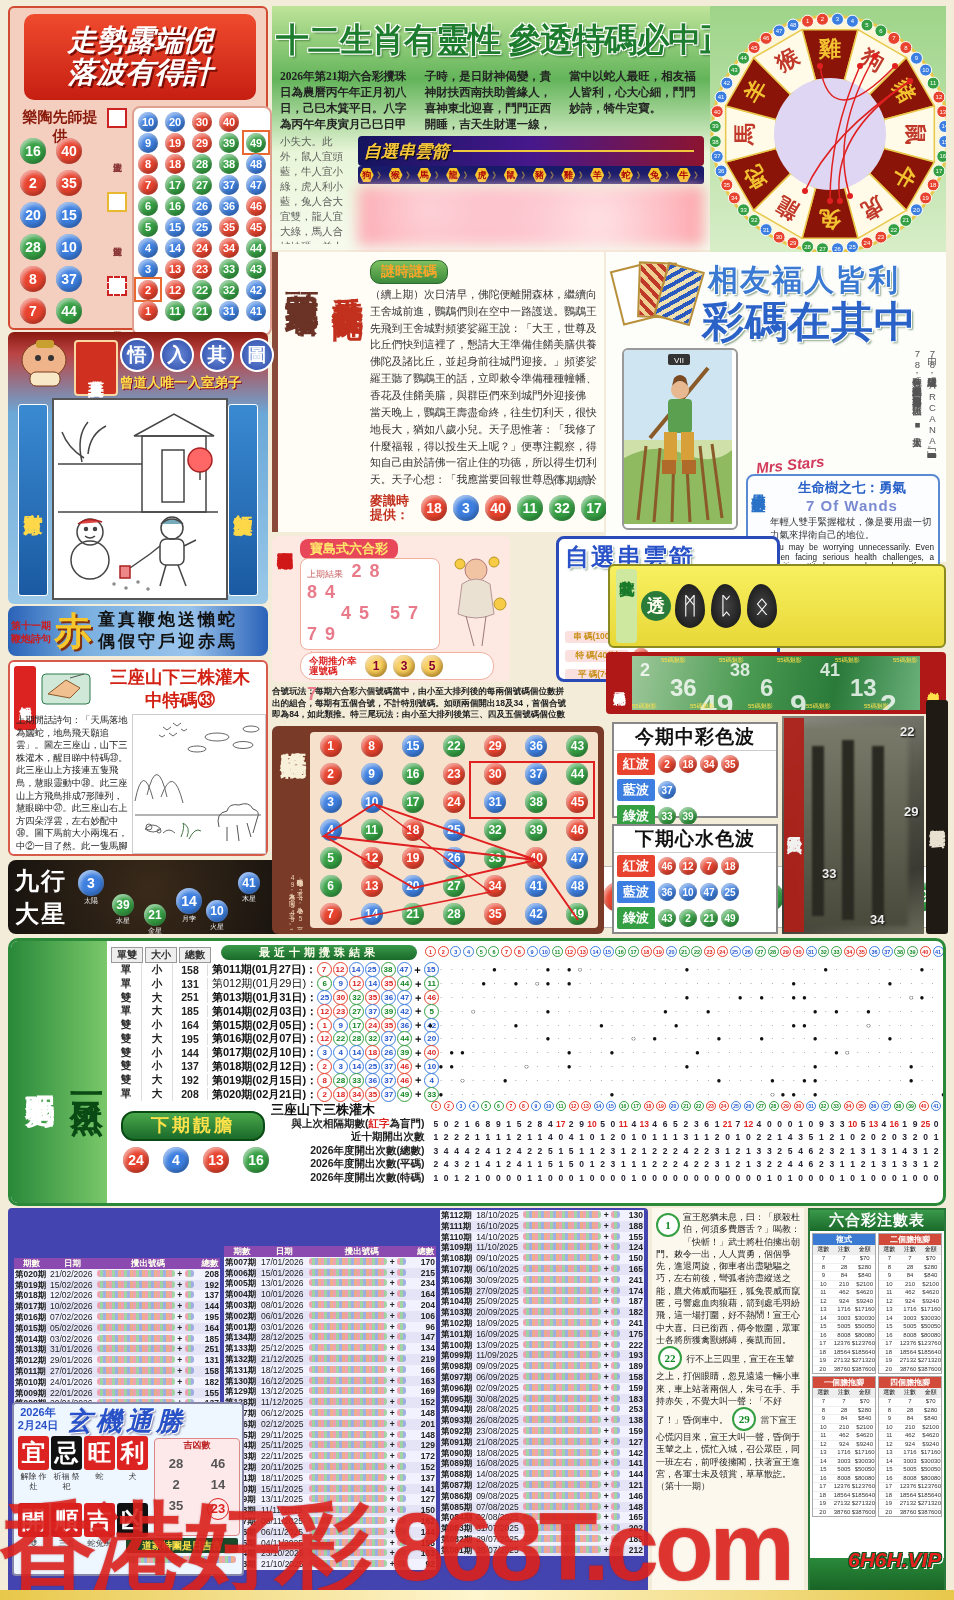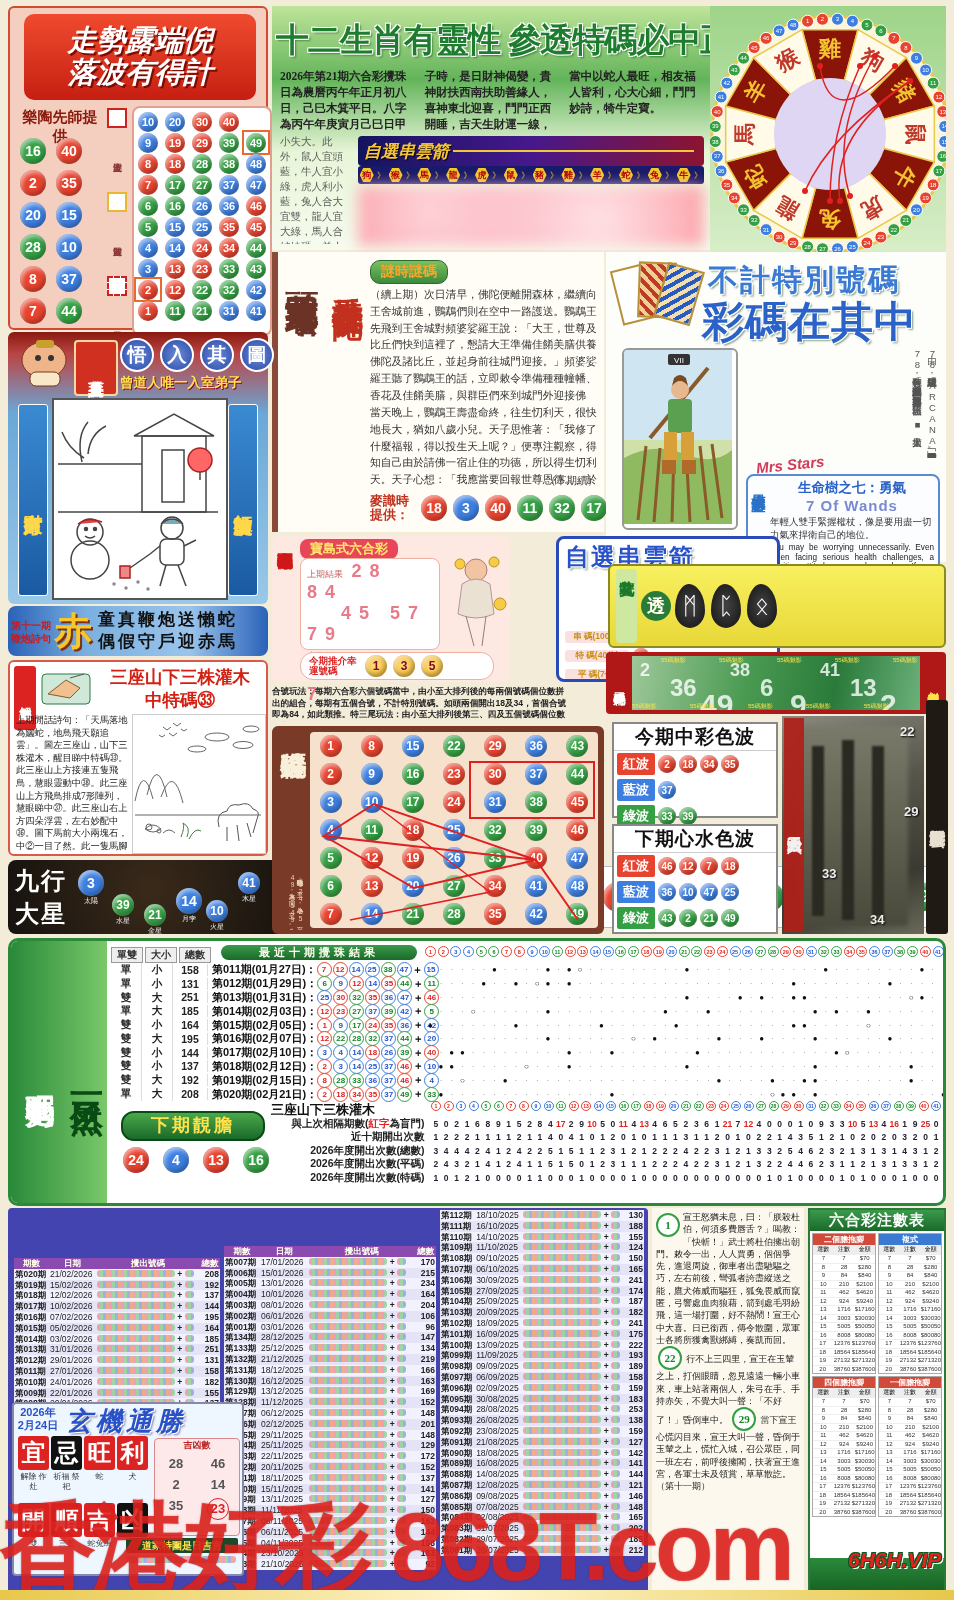--- a/index.html
+++ b/index.html
@@ -453,21 +453,21 @@
         </span>
     </div>
   </div>
 
   <div class="panel" style="left:606px;top:252px;width:340px;height:310px;background:#fdfdfa;">
     <div style="position:absolute;left:8px;top:6px;width:86px;height:74px;">
       <div style="position:absolute;left:2px;top:8px;width:34px;height:52px;background:#fff;border:2px solid #b8903a;transform:rotate(-14deg);"></div>
       <div style="position:absolute;left:24px;top:4px;width:34px;height:52px;background:repeating-linear-gradient(45deg,#c03a2a 0 4px,#f0d090 4px 8px);border:2px solid #b8903a;transform:rotate(2deg);"></div>
       <div style="position:absolute;left:46px;top:8px;width:34px;height:52px;background:repeating-linear-gradient(-45deg,#2a5ac0 0 4px,#f0e0b0 4px 8px);border:2px solid #b8903a;transform:rotate(16deg);"></div>
     </div>
-    <div class="outline-txt" style="position:absolute;left:102px;top:8px;font-size:30px;font-weight:bold;color:#3a7ad2;letter-spacing:2px;">不計特別號碼</div>
+    <div class="outline-txt" style="position:absolute;left:102px;top:8px;font-size:30px;font-weight:bold;color:#3a7ad2;letter-spacing:2px;">相友福人皆利</div>
     <div class="outline-txt" style="position:absolute;left:96px;top:42px;font-size:42px;font-weight:bold;color:#2a62c8;letter-spacing:1px;">彩碼在其中</div>
 
     <div style="position:absolute;left:16px;top:96px;width:112px;height:178px;background:#fff;border:2px solid #999;border-radius:6px;overflow:hidden;">
       <svg width="108" height="174" viewBox="0 0 108 174">
         <rect x="0" y="0" width="108" height="90" fill="#cfe6f2"></rect>
         <rect x="0" y="90" width="108" height="84" fill="#cfe0a8"></rect>
         <path d="M0 108 Q30 92 60 104 T108 100 L108 174 L0 174 Z" fill="#8fba60"></path>
         <rect x="44" y="4" width="22" height="11" fill="#333" rx="2"></rect>
           <text x="55" y="13" font-size="8" fill="#fff" text-anchor="middle">VII</text>
         <g stroke="#8a5a28" stroke-width="3">
@@ -973,21 +973,21 @@
             <span class="ob g s13">38</span>
             <span class="ob bl s13">47</span>
           </div>
           <div style="font-size: 10px; font-weight: bold; margin: 0px 1px;">＋</div>
           <span class="ob bl s13">15</span>
         </div>
         <div style="display: flex; align-items: center; height: 13.8px;">
           <div style="width: 30px; font-size: 10.5px; font-weight: bold; text-align: center; color: rgb(34, 34, 34); border-right: 1px solid rgb(221, 221, 221);">單</div>
           <div style="width: 30px; font-size: 10.5px; font-weight: bold; text-align: center; color: rgb(34, 34, 34); border-right: 1px solid rgb(221, 221, 221);">小</div>
           <div style="width: 34px; font-size: 10.5px; font-weight: bold; text-align: center; color: rgb(34, 34, 34); border-right: 1px solid rgb(221, 221, 221);">131</div>
-          <div style="font-size: 11px; font-weight: bold; color: rgb(17, 17, 17); margin-left: 4px; white-space: nowrap;">第012期(01月29日)：</div>
+          <div style="font-size: 11px; font-weight: normal; color: rgb(17, 17, 17); margin-left: 4px; white-space: nowrap;">第012期(01月29日)：</div>
           <div style="display: flex; gap: 1px;">
             <span class="ob g s13">6</span>
             <span class="ob bl s13">9</span>
             <span class="ob r s13">12</span>
             <span class="ob bl s13">14</span>
             <span class="ob r s13">35</span>
             <span class="ob g s13">44</span>
           </div>
           <div style="font-size: 10px; font-weight: bold; margin: 0px 1px;">＋</div>
           <span class="ob g s13">11</span>
@@ -2493,20 +2493,98 @@
       <span>行不上三四里，宣王在玉輦之上，打個眼睛，忽見遠遠一輛小車來，車上站著兩個人，朱弓在手、手持赤矢，不覺大叫一聲：「不好了！」昏倒車中。</span>
       <span class="ob g s20" style="display:inline-flex;margin:0 2px;border-width:2px;">29</span>
       <span>當下宣王心慌闪目來，宣王大叫一聲，昏倒于玉輦之上，慌忙入城，召公眾臣，同一班左右，前呼後擁閣，扶著宣王進宮，各軍士未及領賞，草草散訖。（第十一期）</span>
     </div>
   </div>
 
   <div class="panel" style="left:808px;top:1208px;width:138px;height:392px;background:#fff;border:2px solid #2a7a3a;box-sizing:border-box;">
     <div style="background:linear-gradient(#3a9a4a,#1a6a2a);color:#fff;font-weight:bold;font-size:15px;text-align:center;letter-spacing:1px;padding:1px 0;">六合彩注數表</div>
     <div id="stakesBody" style="display:grid;grid-template-columns:1fr 1fr;gap:2px;padding:2px;">
         <div style="border: 1px solid rgb(170, 170, 170);">
+          <div style="background: rgb(58, 122, 210); color: rgb(255, 255, 255); font-size: 8px; font-weight: bold; text-align: center;">複式</div>
+          <div style="display: flex; font-size: 6px; background: rgb(238, 238, 238);">
+            <div style="flex: 1 1 0%; text-align: center;">選數</div>
+            <div style="flex: 1 1 0%; text-align: center;">注數</div>
+            <div style="flex: 1 1 0%; text-align: center;">金額</div>
+          </div>
+          <div style="display: flex; font-size: 6px; line-height: 7.5px; border-top: 1px solid rgb(238, 238, 238);">
+            <div style="flex: 1 1 0%; text-align: center; color: rgb(51, 51, 51);">7</div>
+            <div style="flex: 1 1 0%; text-align: center; color: rgb(51, 51, 51);">7</div>
+            <div style="flex: 1 1 0%; text-align: center; color: rgb(51, 51, 51);">$70</div>
+          </div>
+          <div style="display: flex; font-size: 6px; line-height: 7.5px; border-top: 1px solid rgb(238, 238, 238);">
+            <div style="flex: 1 1 0%; text-align: center; color: rgb(51, 51, 51);">8</div>
+            <div style="flex: 1 1 0%; text-align: center; color: rgb(51, 51, 51);">28</div>
+            <div style="flex: 1 1 0%; text-align: center; color: rgb(51, 51, 51);">$280</div>
+          </div>
+          <div style="display: flex; font-size: 6px; line-height: 7.5px; border-top: 1px solid rgb(238, 238, 238);">
+            <div style="flex: 1 1 0%; text-align: center; color: rgb(51, 51, 51);">9</div>
+            <div style="flex: 1 1 0%; text-align: center; color: rgb(51, 51, 51);">84</div>
+            <div style="flex: 1 1 0%; text-align: center; color: rgb(51, 51, 51);">$840</div>
+          </div>
+          <div style="display: flex; font-size: 6px; line-height: 7.5px; border-top: 1px solid rgb(238, 238, 238);">
+            <div style="flex: 1 1 0%; text-align: center; color: rgb(51, 51, 51);">10</div>
+            <div style="flex: 1 1 0%; text-align: center; color: rgb(51, 51, 51);">210</div>
+            <div style="flex: 1 1 0%; text-align: center; color: rgb(51, 51, 51);">$2100</div>
+          </div>
+          <div style="display: flex; font-size: 6px; line-height: 7.5px; border-top: 1px solid rgb(238, 238, 238);">
+            <div style="flex: 1 1 0%; text-align: center; color: rgb(51, 51, 51);">11</div>
+            <div style="flex: 1 1 0%; text-align: center; color: rgb(51, 51, 51);">462</div>
+            <div style="flex: 1 1 0%; text-align: center; color: rgb(51, 51, 51);">$4620</div>
+          </div>
+          <div style="display: flex; font-size: 6px; line-height: 7.5px; border-top: 1px solid rgb(238, 238, 238);">
+            <div style="flex: 1 1 0%; text-align: center; color: rgb(51, 51, 51);">12</div>
+            <div style="flex: 1 1 0%; text-align: center; color: rgb(51, 51, 51);">924</div>
+            <div style="flex: 1 1 0%; text-align: center; color: rgb(51, 51, 51);">$9240</div>
+          </div>
+          <div style="display: flex; font-size: 6px; line-height: 7.5px; border-top: 1px solid rgb(238, 238, 238);">
+            <div style="flex: 1 1 0%; text-align: center; color: rgb(51, 51, 51);">13</div>
+            <div style="flex: 1 1 0%; text-align: center; color: rgb(51, 51, 51);">1716</div>
+            <div style="flex: 1 1 0%; text-align: center; color: rgb(51, 51, 51);">$17160</div>
+          </div>
+          <div style="display: flex; font-size: 6px; line-height: 7.5px; border-top: 1px solid rgb(238, 238, 238);">
+            <div style="flex: 1 1 0%; text-align: center; color: rgb(51, 51, 51);">14</div>
+            <div style="flex: 1 1 0%; text-align: center; color: rgb(51, 51, 51);">3003</div>
+            <div style="flex: 1 1 0%; text-align: center; color: rgb(51, 51, 51);">$30030</div>
+          </div>
+          <div style="display: flex; font-size: 6px; line-height: 7.5px; border-top: 1px solid rgb(238, 238, 238);">
+            <div style="flex: 1 1 0%; text-align: center; color: rgb(51, 51, 51);">15</div>
+            <div style="flex: 1 1 0%; text-align: center; color: rgb(51, 51, 51);">5005</div>
+            <div style="flex: 1 1 0%; text-align: center; color: rgb(51, 51, 51);">$50050</div>
+          </div>
+          <div style="display: flex; font-size: 6px; line-height: 7.5px; border-top: 1px solid rgb(238, 238, 238);">
+            <div style="flex: 1 1 0%; text-align: center; color: rgb(51, 51, 51);">16</div>
+            <div style="flex: 1 1 0%; text-align: center; color: rgb(51, 51, 51);">8008</div>
+            <div style="flex: 1 1 0%; text-align: center; color: rgb(51, 51, 51);">$80080</div>
+          </div>
+          <div style="display: flex; font-size: 6px; line-height: 7.5px; border-top: 1px solid rgb(238, 238, 238);">
+            <div style="flex: 1 1 0%; text-align: center; color: rgb(51, 51, 51);">17</div>
+            <div style="flex: 1 1 0%; text-align: center; color: rgb(51, 51, 51);">12376</div>
+            <div style="flex: 1 1 0%; text-align: center; color: rgb(51, 51, 51);">$123760</div>
+          </div>
+          <div style="display: flex; font-size: 6px; line-height: 7.5px; border-top: 1px solid rgb(238, 238, 238);">
+            <div style="flex: 1 1 0%; text-align: center; color: rgb(51, 51, 51);">18</div>
+            <div style="flex: 1 1 0%; text-align: center; color: rgb(51, 51, 51);">18564</div>
+            <div style="flex: 1 1 0%; text-align: center; color: rgb(51, 51, 51);">$185640</div>
+          </div>
+          <div style="display: flex; font-size: 6px; line-height: 7.5px; border-top: 1px solid rgb(238, 238, 238);">
+            <div style="flex: 1 1 0%; text-align: center; color: rgb(51, 51, 51);">19</div>
+            <div style="flex: 1 1 0%; text-align: center; color: rgb(51, 51, 51);">27132</div>
+            <div style="flex: 1 1 0%; text-align: center; color: rgb(51, 51, 51);">$271320</div>
+          </div>
+          <div style="display: flex; font-size: 6px; line-height: 7.5px; border-top: 1px solid rgb(238, 238, 238);">
+            <div style="flex: 1 1 0%; text-align: center; color: rgb(51, 51, 51);">20</div>
+            <div style="flex: 1 1 0%; text-align: center; color: rgb(51, 51, 51);">38760</div>
+            <div style="flex: 1 1 0%; text-align: center; color: rgb(51, 51, 51);">$387600</div>
+          </div>
+        </div>
+        <div style="border: 1px solid rgb(170, 170, 170);">
           <div style="background: rgb(210, 74, 58); color: rgb(255, 255, 255); font-size: 8px; font-weight: bold; text-align: center;">二個膽拖腳</div>
           <div style="display: flex; font-size: 6px; background: rgb(238, 238, 238);">
             <div style="flex: 1 1 0%; text-align: center;">選數</div>
             <div style="flex: 1 1 0%; text-align: center;">注數</div>
             <div style="flex: 1 1 0%; text-align: center;">金額</div>
           </div>
           <div style="display: flex; font-size: 6px; line-height: 7.5px; border-top: 1px solid rgb(238, 238, 238);">
             <div style="flex: 1 1 0%; text-align: center; color: rgb(51, 51, 51);">7</div>
             <div style="flex: 1 1 0%; text-align: center; color: rgb(51, 51, 51);">7</div>
             <div style="flex: 1 1 0%; text-align: center; color: rgb(51, 51, 51);">$70</div>
@@ -2571,21 +2649,21 @@
             <div style="flex: 1 1 0%; text-align: center; color: rgb(51, 51, 51);">27132</div>
             <div style="flex: 1 1 0%; text-align: center; color: rgb(51, 51, 51);">$271320</div>
           </div>
           <div style="display: flex; font-size: 6px; line-height: 7.5px; border-top: 1px solid rgb(238, 238, 238);">
             <div style="flex: 1 1 0%; text-align: center; color: rgb(51, 51, 51);">20</div>
             <div style="flex: 1 1 0%; text-align: center; color: rgb(51, 51, 51);">38760</div>
             <div style="flex: 1 1 0%; text-align: center; color: rgb(51, 51, 51);">$387600</div>
           </div>
         </div>
         <div style="border: 1px solid rgb(170, 170, 170);">
-          <div style="background: rgb(58, 122, 210); color: rgb(255, 255, 255); font-size: 8px; font-weight: bold; text-align: center;">複式</div>
+          <div style="background: rgb(210, 74, 58); color: rgb(255, 255, 255); font-size: 8px; font-weight: bold; text-align: center;">一個膽拖腳</div>
           <div style="display: flex; font-size: 6px; background: rgb(238, 238, 238);">
             <div style="flex: 1 1 0%; text-align: center;">選數</div>
             <div style="flex: 1 1 0%; text-align: center;">注數</div>
             <div style="flex: 1 1 0%; text-align: center;">金額</div>
           </div>
           <div style="display: flex; font-size: 6px; line-height: 7.5px; border-top: 1px solid rgb(238, 238, 238);">
             <div style="flex: 1 1 0%; text-align: center; color: rgb(51, 51, 51);">7</div>
             <div style="flex: 1 1 0%; text-align: center; color: rgb(51, 51, 51);">7</div>
             <div style="flex: 1 1 0%; text-align: center; color: rgb(51, 51, 51);">$70</div>
           </div>
@@ -2650,98 +2728,20 @@
             <div style="flex: 1 1 0%; text-align: center; color: rgb(51, 51, 51);">$271320</div>
           </div>
           <div style="display: flex; font-size: 6px; line-height: 7.5px; border-top: 1px solid rgb(238, 238, 238);">
             <div style="flex: 1 1 0%; text-align: center; color: rgb(51, 51, 51);">20</div>
             <div style="flex: 1 1 0%; text-align: center; color: rgb(51, 51, 51);">38760</div>
             <div style="flex: 1 1 0%; text-align: center; color: rgb(51, 51, 51);">$387600</div>
           </div>
         </div>
         <div style="border: 1px solid rgb(170, 170, 170);">
           <div style="background: rgb(210, 74, 58); color: rgb(255, 255, 255); font-size: 8px; font-weight: bold; text-align: center;">四個膽拖腳</div>
-          <div style="display: flex; font-size: 6px; background: rgb(238, 238, 238);">
-            <div style="flex: 1 1 0%; text-align: center;">選數</div>
-            <div style="flex: 1 1 0%; text-align: center;">注數</div>
-            <div style="flex: 1 1 0%; text-align: center;">金額</div>
-          </div>
-          <div style="display: flex; font-size: 6px; line-height: 7.5px; border-top: 1px solid rgb(238, 238, 238);">
-            <div style="flex: 1 1 0%; text-align: center; color: rgb(51, 51, 51);">7</div>
-            <div style="flex: 1 1 0%; text-align: center; color: rgb(51, 51, 51);">7</div>
-            <div style="flex: 1 1 0%; text-align: center; color: rgb(51, 51, 51);">$70</div>
-          </div>
-          <div style="display: flex; font-size: 6px; line-height: 7.5px; border-top: 1px solid rgb(238, 238, 238);">
-            <div style="flex: 1 1 0%; text-align: center; color: rgb(51, 51, 51);">8</div>
-            <div style="flex: 1 1 0%; text-align: center; color: rgb(51, 51, 51);">28</div>
-            <div style="flex: 1 1 0%; text-align: center; color: rgb(51, 51, 51);">$280</div>
-          </div>
-          <div style="display: flex; font-size: 6px; line-height: 7.5px; border-top: 1px solid rgb(238, 238, 238);">
-            <div style="flex: 1 1 0%; text-align: center; color: rgb(51, 51, 51);">9</div>
-            <div style="flex: 1 1 0%; text-align: center; color: rgb(51, 51, 51);">84</div>
-            <div style="flex: 1 1 0%; text-align: center; color: rgb(51, 51, 51);">$840</div>
-          </div>
-          <div style="display: flex; font-size: 6px; line-height: 7.5px; border-top: 1px solid rgb(238, 238, 238);">
-            <div style="flex: 1 1 0%; text-align: center; color: rgb(51, 51, 51);">10</div>
-            <div style="flex: 1 1 0%; text-align: center; color: rgb(51, 51, 51);">210</div>
-            <div style="flex: 1 1 0%; text-align: center; color: rgb(51, 51, 51);">$2100</div>
-          </div>
-          <div style="display: flex; font-size: 6px; line-height: 7.5px; border-top: 1px solid rgb(238, 238, 238);">
-            <div style="flex: 1 1 0%; text-align: center; color: rgb(51, 51, 51);">11</div>
-            <div style="flex: 1 1 0%; text-align: center; color: rgb(51, 51, 51);">462</div>
-            <div style="flex: 1 1 0%; text-align: center; color: rgb(51, 51, 51);">$4620</div>
-          </div>
-          <div style="display: flex; font-size: 6px; line-height: 7.5px; border-top: 1px solid rgb(238, 238, 238);">
-            <div style="flex: 1 1 0%; text-align: center; color: rgb(51, 51, 51);">12</div>
-            <div style="flex: 1 1 0%; text-align: center; color: rgb(51, 51, 51);">924</div>
-            <div style="flex: 1 1 0%; text-align: center; color: rgb(51, 51, 51);">$9240</div>
-          </div>
-          <div style="display: flex; font-size: 6px; line-height: 7.5px; border-top: 1px solid rgb(238, 238, 238);">
-            <div style="flex: 1 1 0%; text-align: center; color: rgb(51, 51, 51);">13</div>
-            <div style="flex: 1 1 0%; text-align: center; color: rgb(51, 51, 51);">1716</div>
-            <div style="flex: 1 1 0%; text-align: center; color: rgb(51, 51, 51);">$17160</div>
-          </div>
-          <div style="display: flex; font-size: 6px; line-height: 7.5px; border-top: 1px solid rgb(238, 238, 238);">
-            <div style="flex: 1 1 0%; text-align: center; color: rgb(51, 51, 51);">14</div>
-            <div style="flex: 1 1 0%; text-align: center; color: rgb(51, 51, 51);">3003</div>
-            <div style="flex: 1 1 0%; text-align: center; color: rgb(51, 51, 51);">$30030</div>
-          </div>
-          <div style="display: flex; font-size: 6px; line-height: 7.5px; border-top: 1px solid rgb(238, 238, 238);">
-            <div style="flex: 1 1 0%; text-align: center; color: rgb(51, 51, 51);">15</div>
-            <div style="flex: 1 1 0%; text-align: center; color: rgb(51, 51, 51);">5005</div>
-            <div style="flex: 1 1 0%; text-align: center; color: rgb(51, 51, 51);">$50050</div>
-          </div>
-          <div style="display: flex; font-size: 6px; line-height: 7.5px; border-top: 1px solid rgb(238, 238, 238);">
-            <div style="flex: 1 1 0%; text-align: center; color: rgb(51, 51, 51);">16</div>
-            <div style="flex: 1 1 0%; text-align: center; color: rgb(51, 51, 51);">8008</div>
-            <div style="flex: 1 1 0%; text-align: center; color: rgb(51, 51, 51);">$80080</div>
-          </div>
-          <div style="display: flex; font-size: 6px; line-height: 7.5px; border-top: 1px solid rgb(238, 238, 238);">
-            <div style="flex: 1 1 0%; text-align: center; color: rgb(51, 51, 51);">17</div>
-            <div style="flex: 1 1 0%; text-align: center; color: rgb(51, 51, 51);">12376</div>
-            <div style="flex: 1 1 0%; text-align: center; color: rgb(51, 51, 51);">$123760</div>
-          </div>
-          <div style="display: flex; font-size: 6px; line-height: 7.5px; border-top: 1px solid rgb(238, 238, 238);">
-            <div style="flex: 1 1 0%; text-align: center; color: rgb(51, 51, 51);">18</div>
-            <div style="flex: 1 1 0%; text-align: center; color: rgb(51, 51, 51);">18564</div>
-            <div style="flex: 1 1 0%; text-align: center; color: rgb(51, 51, 51);">$185640</div>
-          </div>
-          <div style="display: flex; font-size: 6px; line-height: 7.5px; border-top: 1px solid rgb(238, 238, 238);">
-            <div style="flex: 1 1 0%; text-align: center; color: rgb(51, 51, 51);">19</div>
-            <div style="flex: 1 1 0%; text-align: center; color: rgb(51, 51, 51);">27132</div>
-            <div style="flex: 1 1 0%; text-align: center; color: rgb(51, 51, 51);">$271320</div>
-          </div>
-          <div style="display: flex; font-size: 6px; line-height: 7.5px; border-top: 1px solid rgb(238, 238, 238);">
-            <div style="flex: 1 1 0%; text-align: center; color: rgb(51, 51, 51);">20</div>
-            <div style="flex: 1 1 0%; text-align: center; color: rgb(51, 51, 51);">38760</div>
-            <div style="flex: 1 1 0%; text-align: center; color: rgb(51, 51, 51);">$387600</div>
-          </div>
-        </div>
-        <div style="border: 1px solid rgb(170, 170, 170);">
-          <div style="background: rgb(210, 74, 58); color: rgb(255, 255, 255); font-size: 8px; font-weight: bold; text-align: center;">一個膽拖腳</div>
           <div style="display: flex; font-size: 6px; background: rgb(238, 238, 238);">
             <div style="flex: 1 1 0%; text-align: center;">選數</div>
             <div style="flex: 1 1 0%; text-align: center;">注數</div>
             <div style="flex: 1 1 0%; text-align: center;">金額</div>
           </div>
           <div style="display: flex; font-size: 6px; line-height: 7.5px; border-top: 1px solid rgb(238, 238, 238);">
             <div style="flex: 1 1 0%; text-align: center; color: rgb(51, 51, 51);">7</div>
             <div style="flex: 1 1 0%; text-align: center; color: rgb(51, 51, 51);">7</div>
             <div style="flex: 1 1 0%; text-align: center; color: rgb(51, 51, 51);">$70</div>
           </div>

